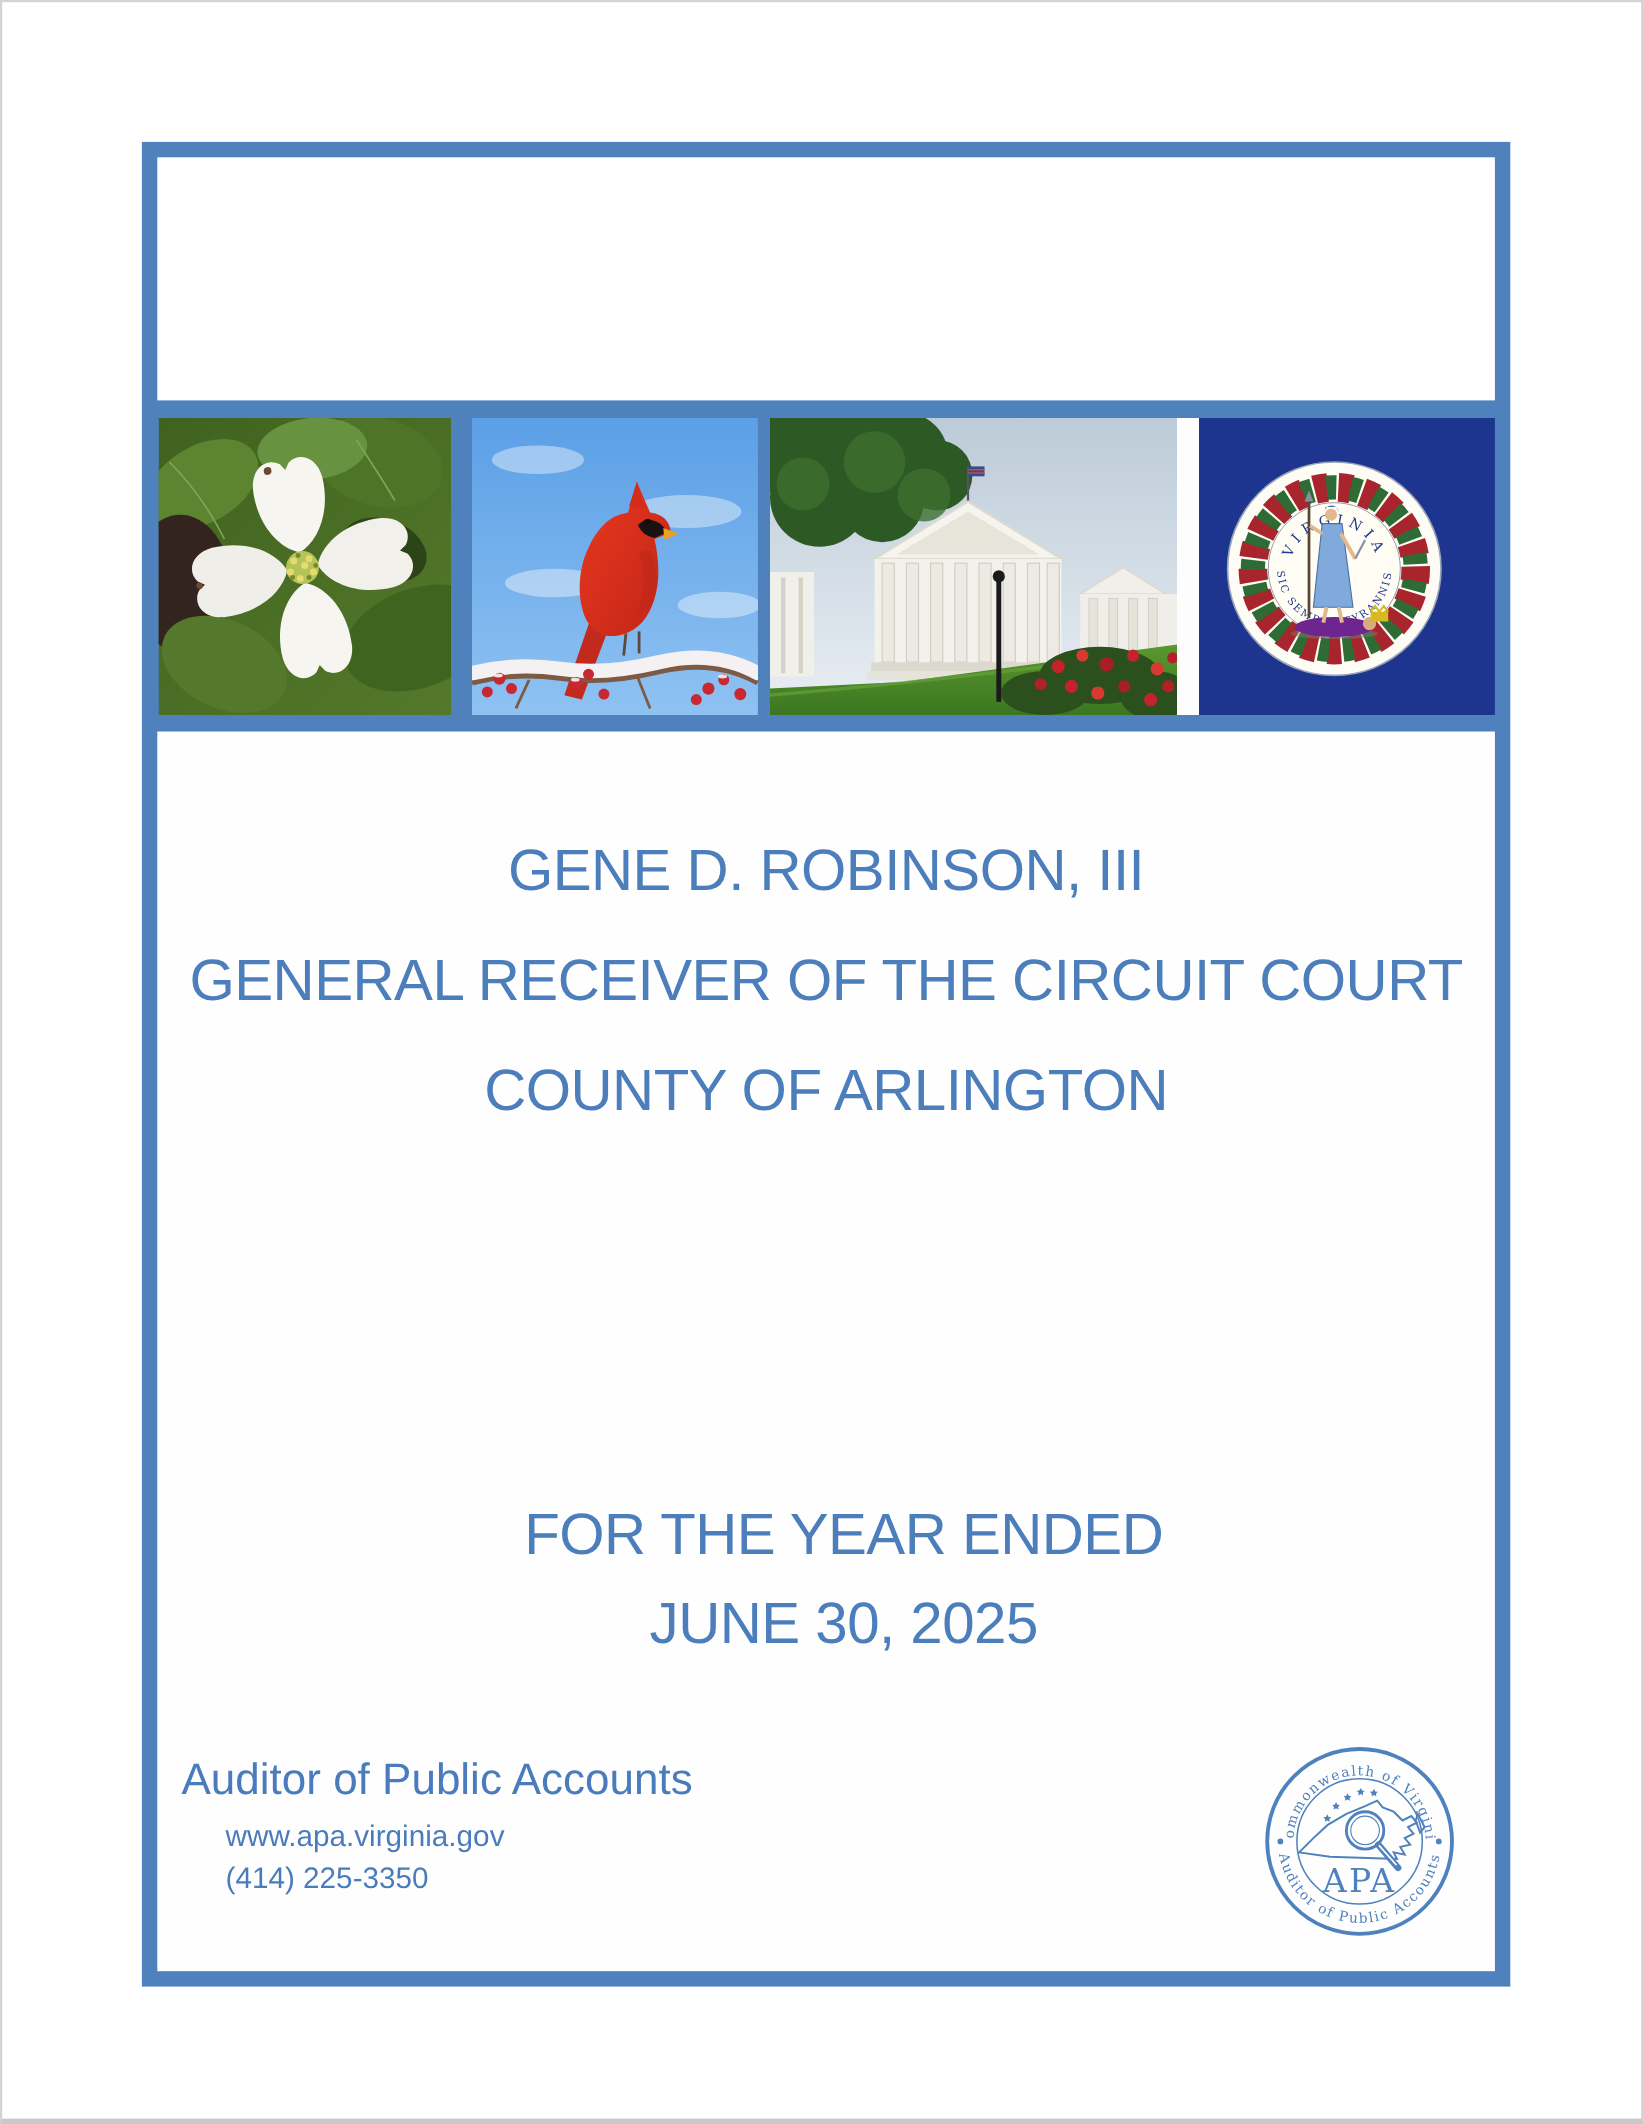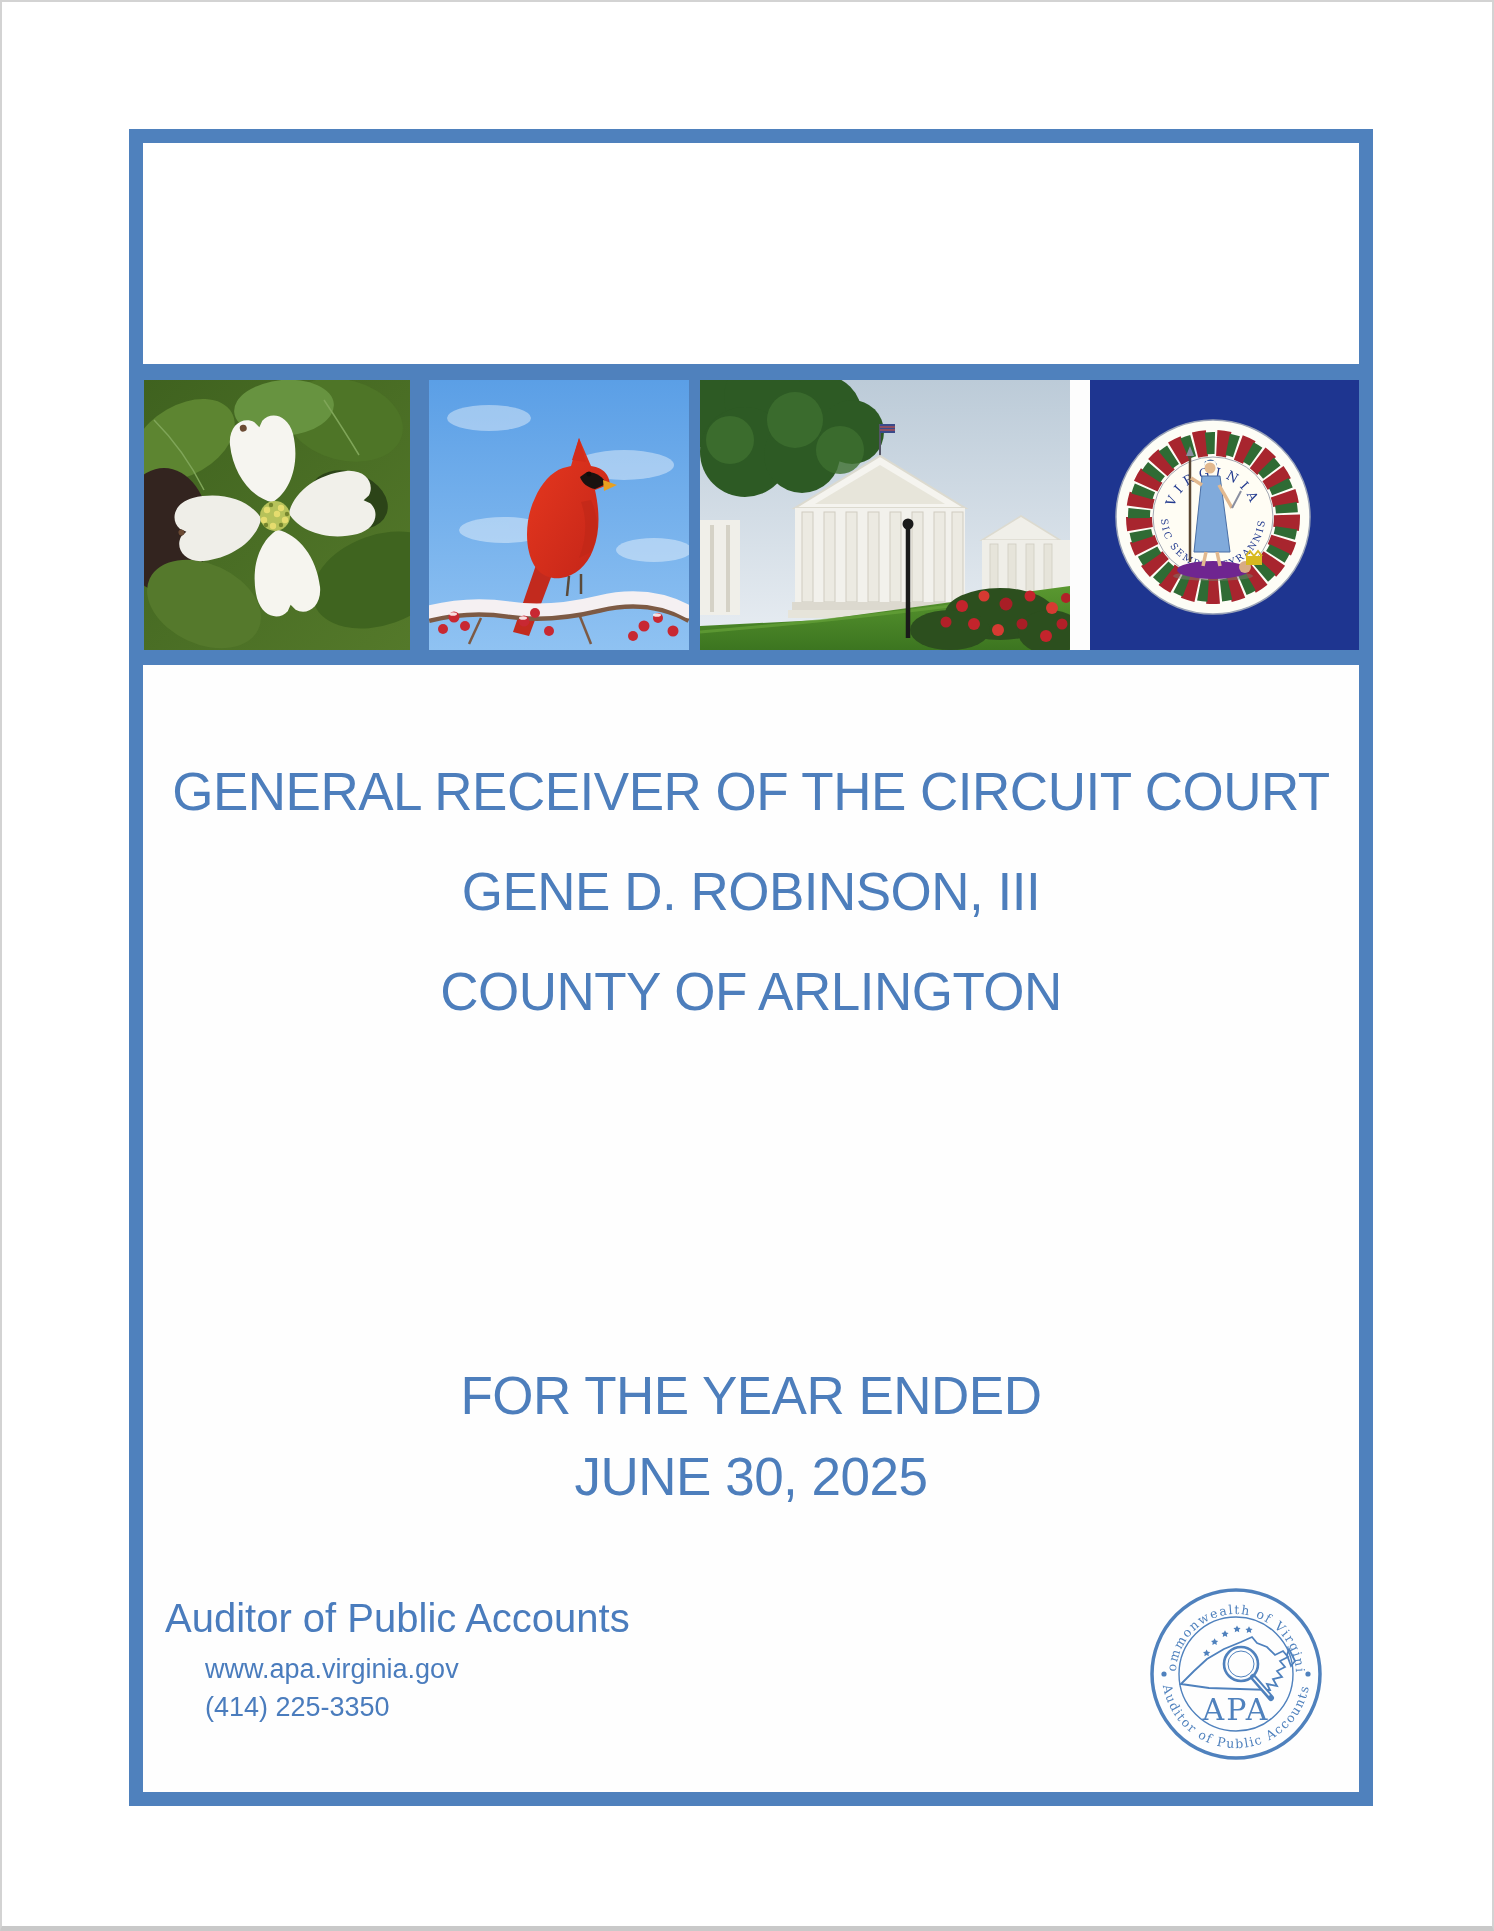--- a/index.html
+++ b/index.html
@@ -44,21 +44,21 @@
     left: 0; top: 77px; width: 100%;
     text-align: center;
     color: #4d7ebc;
     font-size: 53px;
     letter-spacing: -0.5px;
     line-height: 100px;
     white-space: nowrap;
   }
   .period-block {
     position: absolute;
-    left: 0; top: 690px; width: 100%;
+    left: 16px; top: 690px; width: 100%;
     text-align: center;
     color: #4d7ebc;
     font-size: 53px;
     letter-spacing: -0.5px;
     line-height: 81px;
     white-space: nowrap;
   }
   .footer-left {
     position: absolute;
     left: 22px; top: 929px;
@@ -295,22 +295,22 @@
         <circle cx="120" cy="88" r="5.5" fill="#e2b98f"></circle>
         <path d="M114,86 A 6.5,6.5 0 0 1 127,86 L 125,81 L 115,81 Z" fill="#4a6fa5"></path>
         <line x1="116" y1="172" x2="113" y2="186" stroke="#e2b98f" stroke-width="3.5"></line>
         <line x1="127" y1="172" x2="130" y2="186" stroke="#e2b98f" stroke-width="3.5"></line>
       </svg>
     </div>
 
     <div class="content-box">
 
       <div class="title-block">
+        <div>GENE D. ROBINSON, III</div>
         <div>GENERAL RECEIVER OF THE CIRCUIT COURT</div>
-        <div>GENE D. ROBINSON, III</div>
         <div>COUNTY OF ARLINGTON</div>
       </div>
 
       <div class="period-block">
         <div>FOR THE YEAR ENDED</div>
         <div>JUNE 30, 2025</div>
       </div>
 
       <div class="footer-left">
         <div class="footer-big">Auditor of Public Accounts</div>

